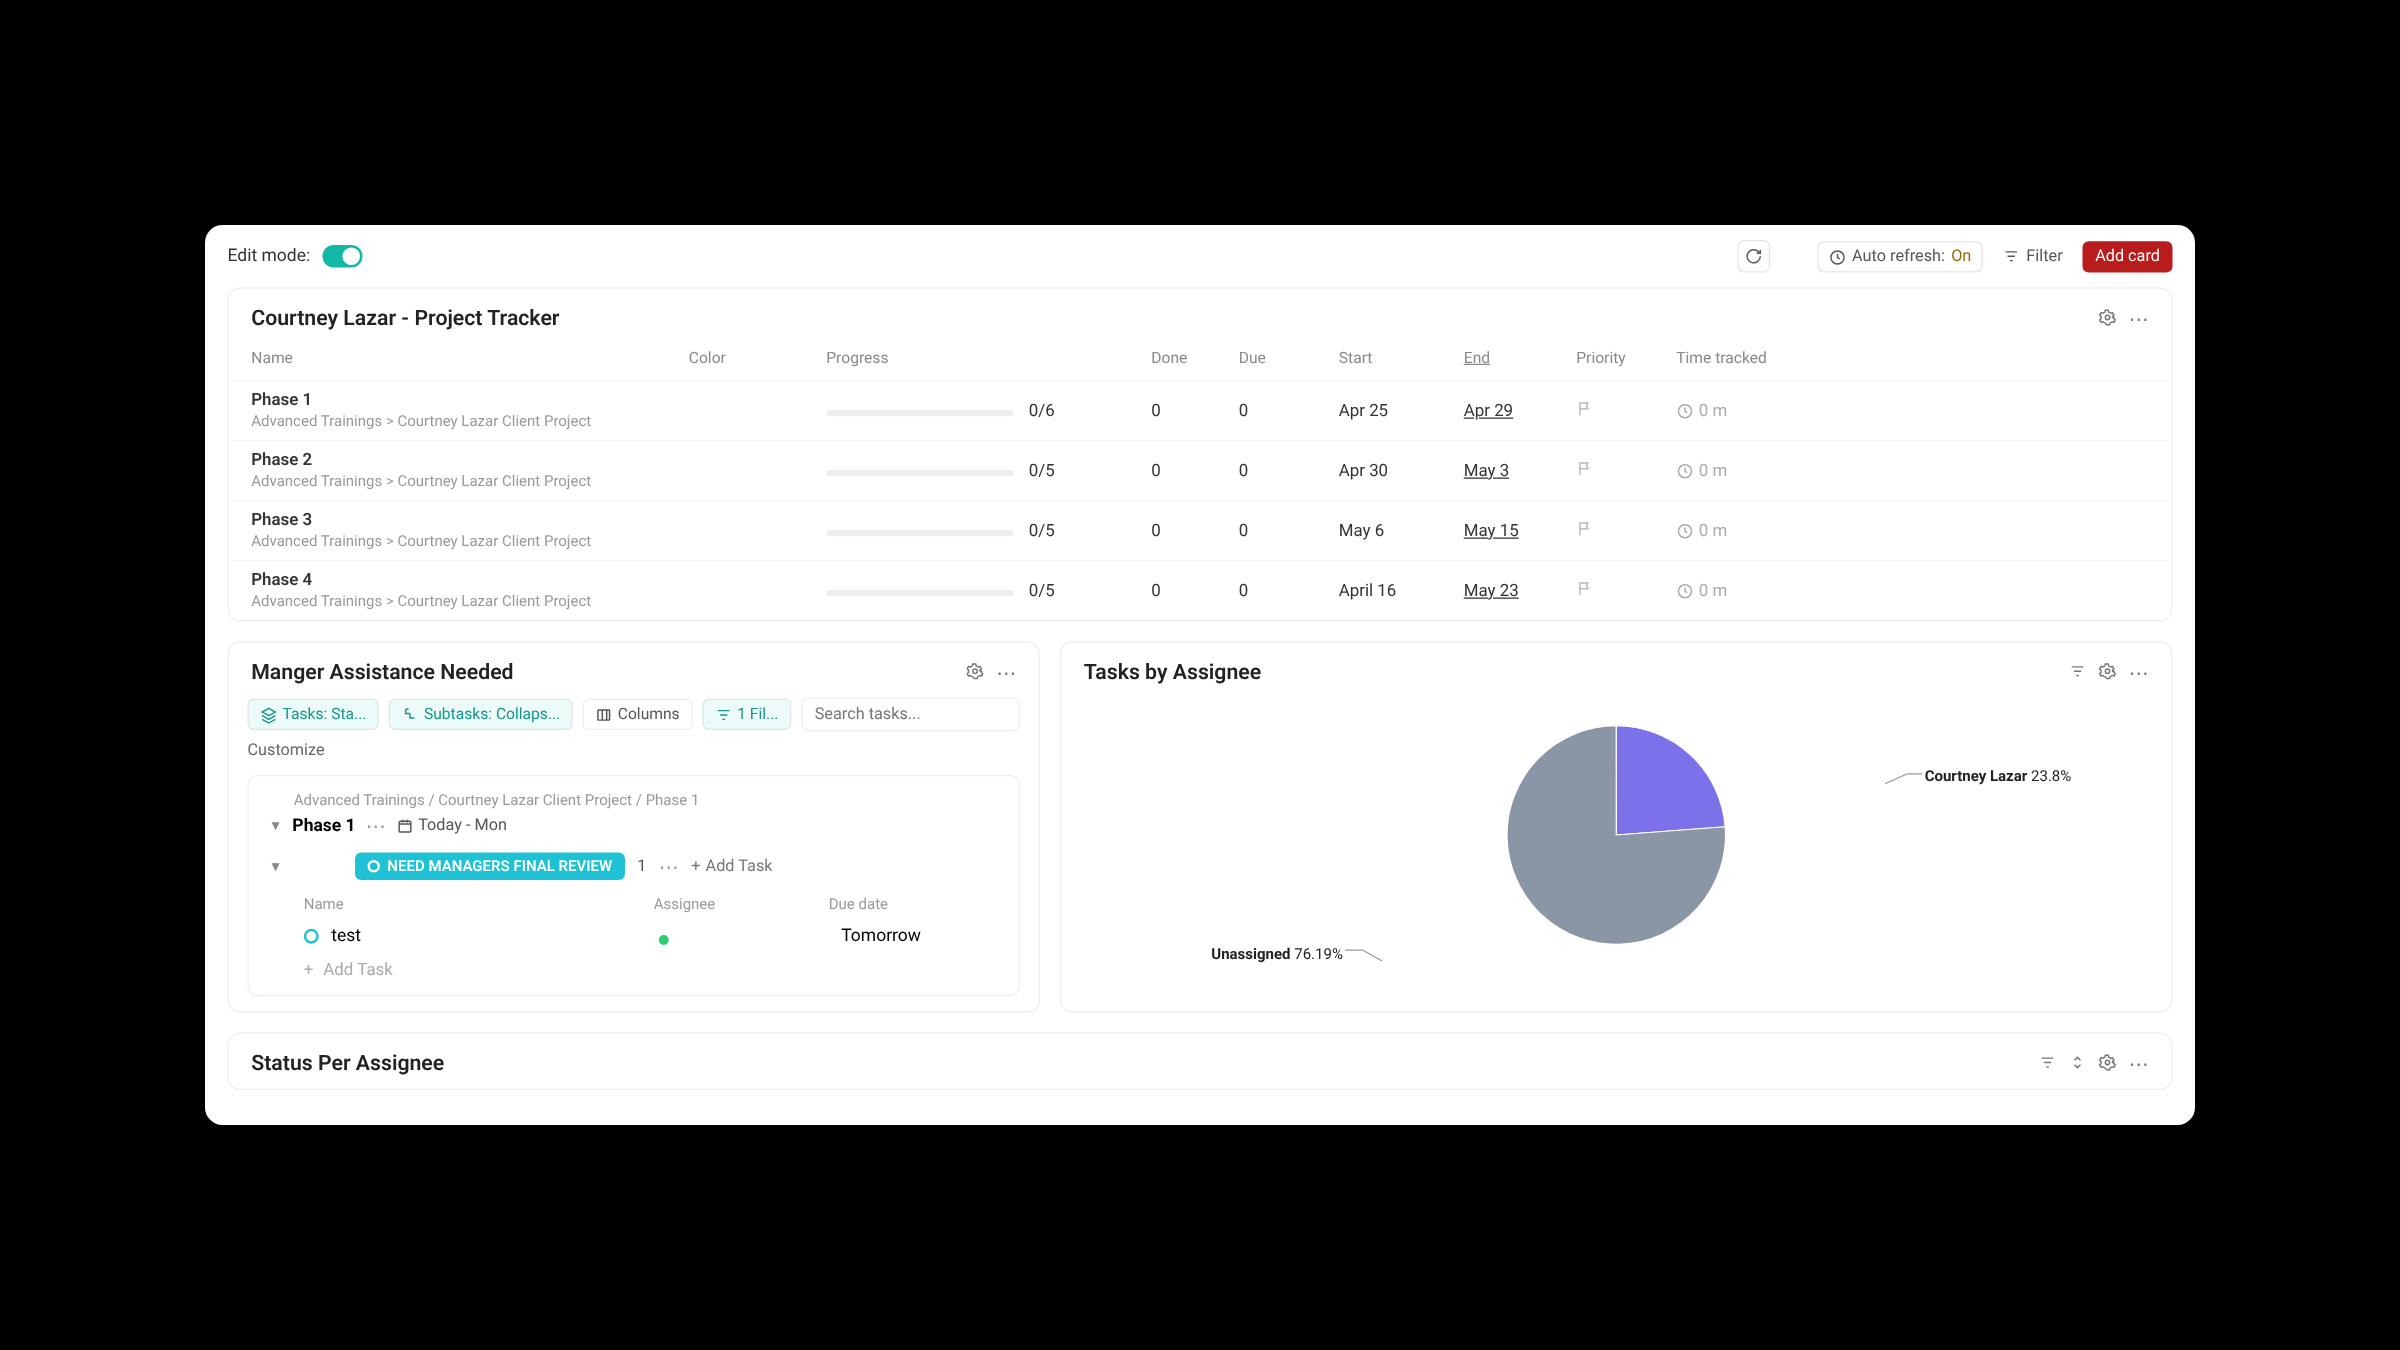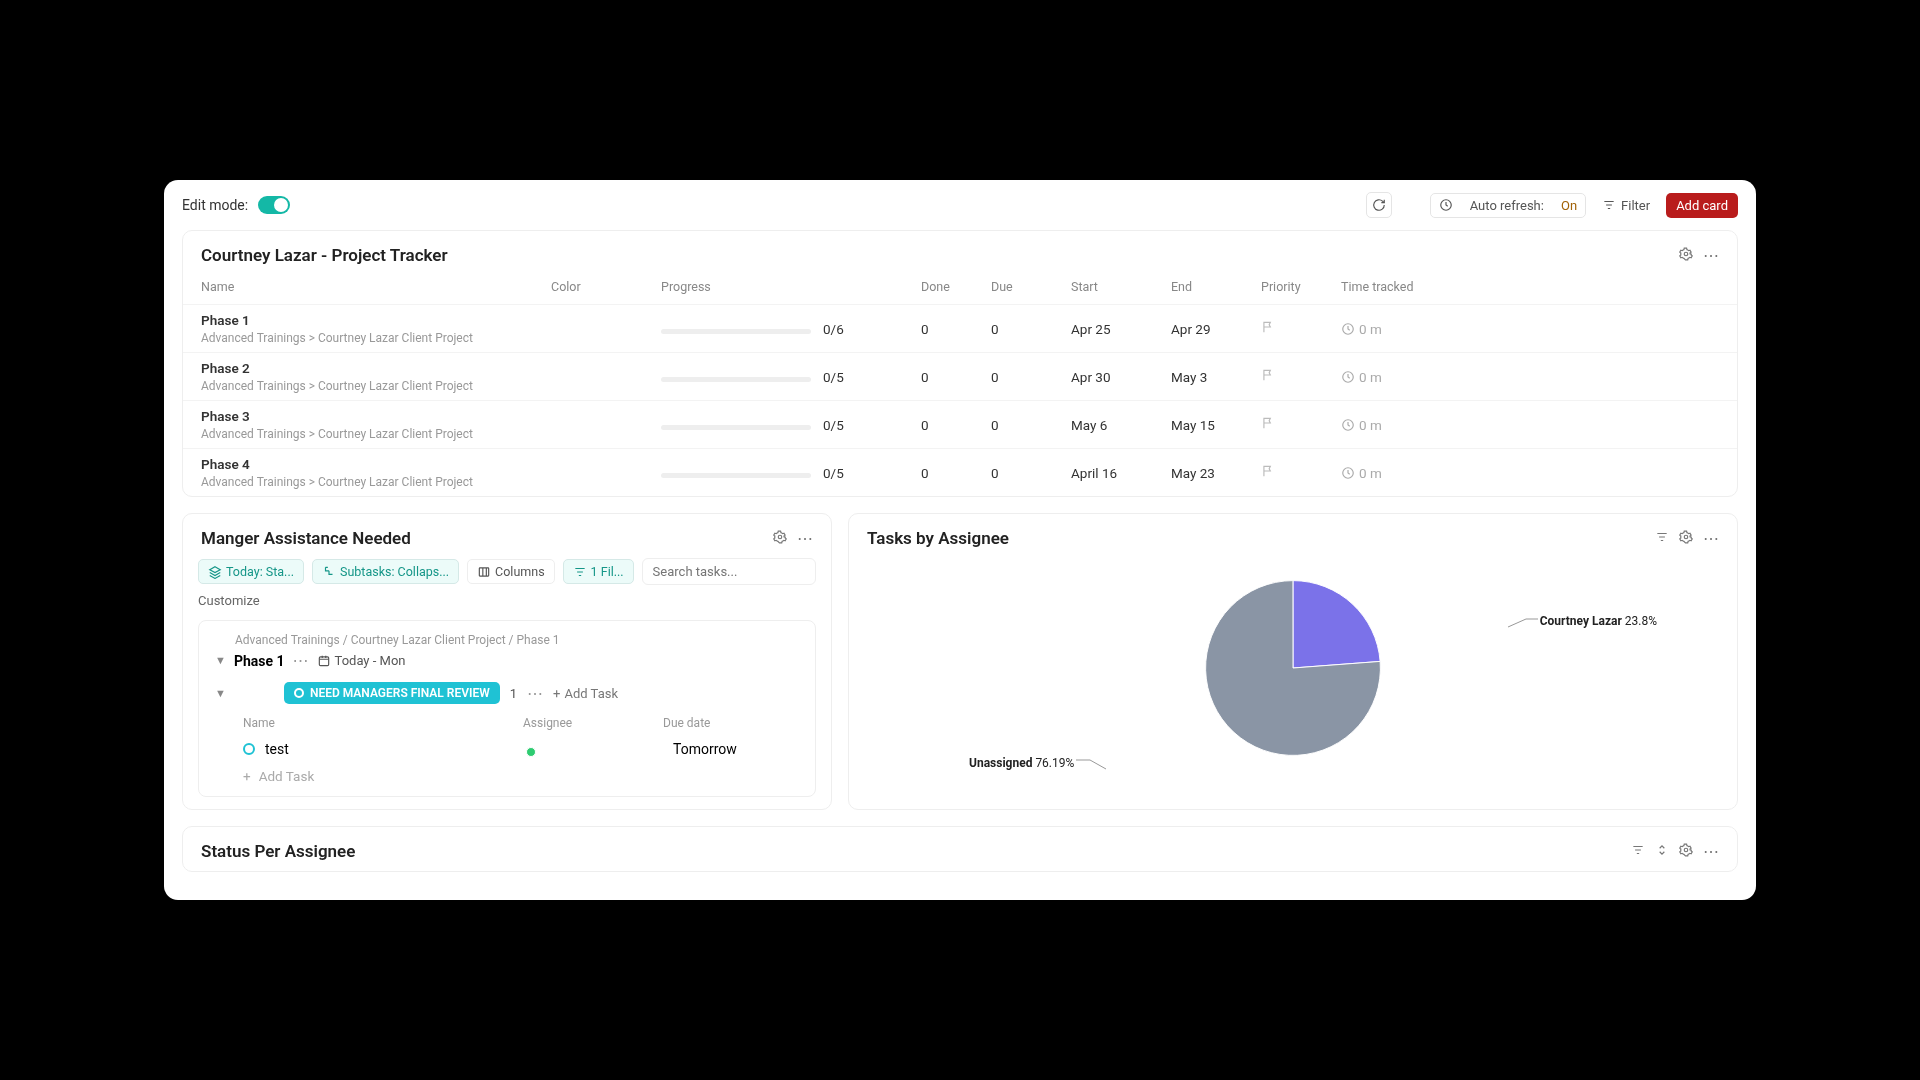--- a/index.html
+++ b/index.html
@@ -5,37 +5,37 @@
 * { margin: 0; padding: 0; box-sizing: border-box; font-family: -apple-system, BlinkMacSystemFont, "Segoe UI", Roboto, sans-serif; }
 body { background: #000; width: 1920px; height: 1080px; display: flex; align-items: center; justify-content: center; }
 .app-window { width: 1592px; height: 720px; background: #fff; border-radius: 14px; overflow: hidden; box-shadow: 12px 12px 24px rgba(0,0,0,0.35); position: relative; }
 .topbar { display: flex; align-items: center; justify-content: space-between; padding: 12px 18px; height: 50px; }
 .topbar-left { display: flex; align-items: center; gap: 10px; }
 .edit-label { font-size: 14px; color: #333; }
 .toggle { width: 32px; height: 18px; border-radius: 9px; background: #14b8a6; position: relative; cursor: pointer; }
 .toggle::after { content: ""; position: absolute; right: 2px; top: 2px; width: 14px; height: 14px; background: #fff; border-radius: 50%; }
 .topbar-right { display: flex; align-items: center; gap: 10px; }
 .icon-btn { width: 26px; height: 26px; display: flex; align-items: center; justify-content: center; border: 1px solid #e5e5e5; border-radius: 5px; cursor: pointer; color: #555; }
-.auto-refresh { display: flex; align-items: flex-start; gap: 17px; border: 1px solid #e5e5e5; border-radius: 5px; padding: 4px 8px; font-size: 13px; cursor: pointer; color: #555; margin-left: 28px; }
+.auto-refresh { display: flex; align-items: flex-end; gap: 5px; border: 1px solid #e5e5e5; border-radius: 5px; padding: 4px 8px; font-size: 13px; cursor: pointer; color: #555; margin-left: 28px; }
 .auto-refresh .on { color: #a16207; }
 .filter-btn { display: flex; align-items: center; gap: 5px; font-size: 13px; color: #555; cursor: pointer; padding: 4px 6px; }
 .add-card { background: #b91c1c; color: #fff; border-radius: 5px; padding: 5px 10px; font-size: 13px; cursor: pointer; border: none; }
 .card { border: 1px solid #eee; border-radius: 10px; margin: 0 18px 16px 18px; background: #fff; }
 .card-header { display: flex; justify-content: space-between; align-items: center; padding: 14px 18px 10px 18px; }
 .card-title { font-size: 17px; font-weight: 600; color: #222; }
 .card-actions { display: flex; gap: 10px; color: #777; }
 .card-actions span { cursor: pointer; }
 .table-header { display: flex; padding: 4px 18px 10px 18px; font-size: 12.5px; color: #888; }
 .col-name { flex: 0 0 350px; }
 .col-color { flex: 0 0 110px; }
 .col-progress { flex: 0 0 260px; }
 .col-done { flex: 0 0 70px; text-align: left; }
 .col-due { flex: 0 0 80px; text-align: left; }
 .col-start { flex: 0 0 100px; }
-.col-end { flex: 0 0 90px; }
+.col-end { flex: 0 0 90px; text-decoration: underline; }
 .col-priority { flex: 0 0 80px; }
 .col-time { flex: 0 0 100px; }
 .table-row { display: flex; align-items: center; padding: 7px 18px; border-top: 1px solid #f3f3f3; font-size: 13.5px; color: #333; }
 .row-name strong { font-weight: 600; display: block; margin-bottom: 1px; }
 .row-name .crumb { font-size: 12px; color: #999; }
 .progress-bar { width: 150px; height: 5px; background: #eee; border-radius: 3px; display: inline-block; margin-right: 12px; }
 .flag-icon { color: #bbb; }
 .time-cell { display: flex; align-items: center; gap: 4px; color: #aaa; }
 .two-col { display: flex; gap: 16px; padding: 0 18px; }
 .two-col .card { margin: 0 0 16px 0; flex: 1; }
@@ -224,21 +224,21 @@
                 <path d="M19 12a7 7 0 00-.2-1.7l2-1.5-2-3.4-2.3.9a7 7 0 00-2.9-1.7L13 2h-4l-.6 2.6a7 7 0 00-2.9 1.7l-2.3-.9-2 3.4 2 1.5A7 7 0 003 12c0 .6.1 1.1.2 1.7l-2 1.5 2 3.4 2.3-.9a7 7 0 002.9 1.7L11 22h4l.6-2.6a7 7 0 002.9-1.7l2.3.9 2-3.4-2-1.5c.1-.6.2-1.1.2-1.7z"></path>
               </svg></span>
           <span>⋯</span>
         </div>
       </div>
       <div class="chips-row">
         <div class="chip">
           <svg class="tiny-ico" viewBox="0 0 24 24" fill="none" stroke="currentColor" stroke-width="2">
               <path d="M12 3l9 5-9 5-9-5 9-5zM3 13l9 5 9-5M3 18l9 5 9-5"></path>
             </svg>
-          <span>Today: Sta...</span>
+          <span>Tasks: Sta...</span>
         </div>
         <div class="chip">
           <svg class="tiny-ico" viewBox="0 0 24 24" fill="none" stroke="currentColor" stroke-width="2">
               <path d="M6 4v6h6M6 4h4M12 10v6h6"></path>
             </svg>
           <span>Subtasks: Collaps...</span>
         </div>
         <div class="chip plain">
           <svg class="tiny-ico" viewBox="0 0 24 24" fill="none" stroke="currentColor" stroke-width="2">
               <rect x="4" y="5" width="16" height="14" rx="1"></rect>

